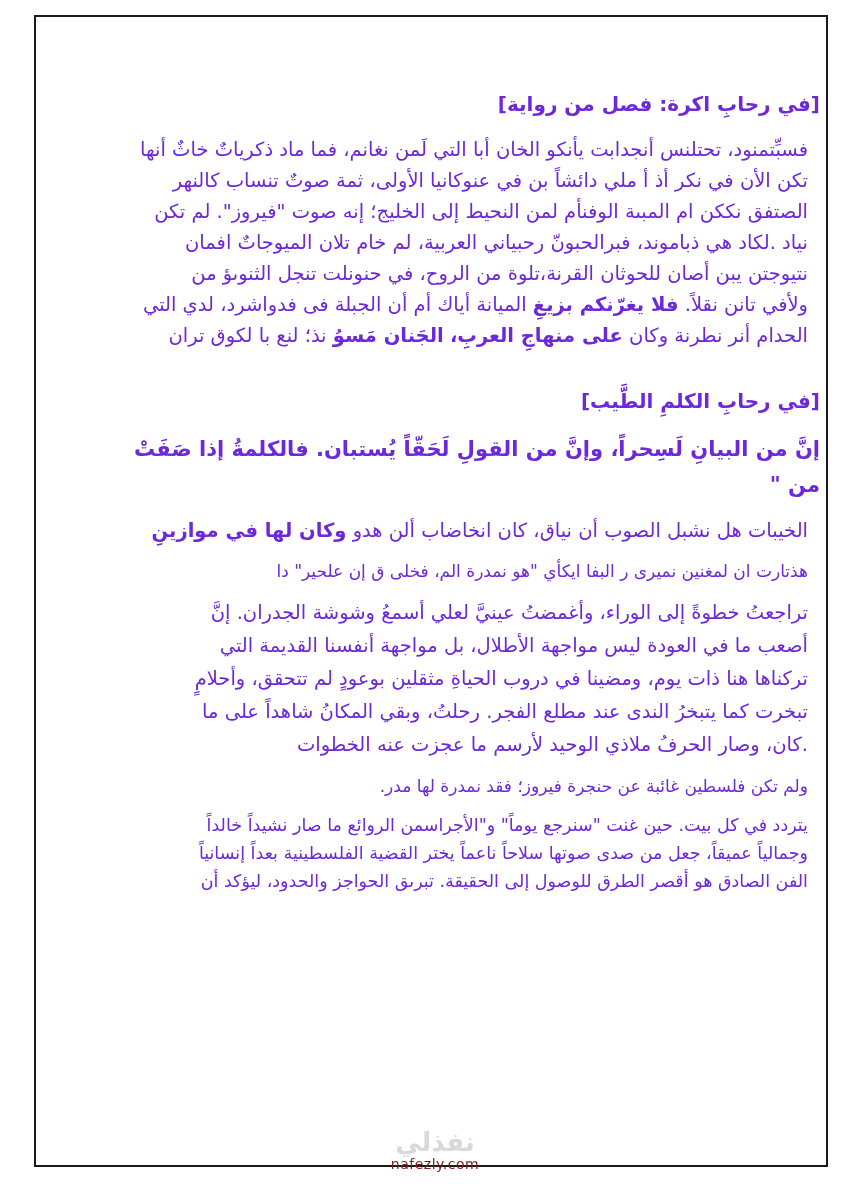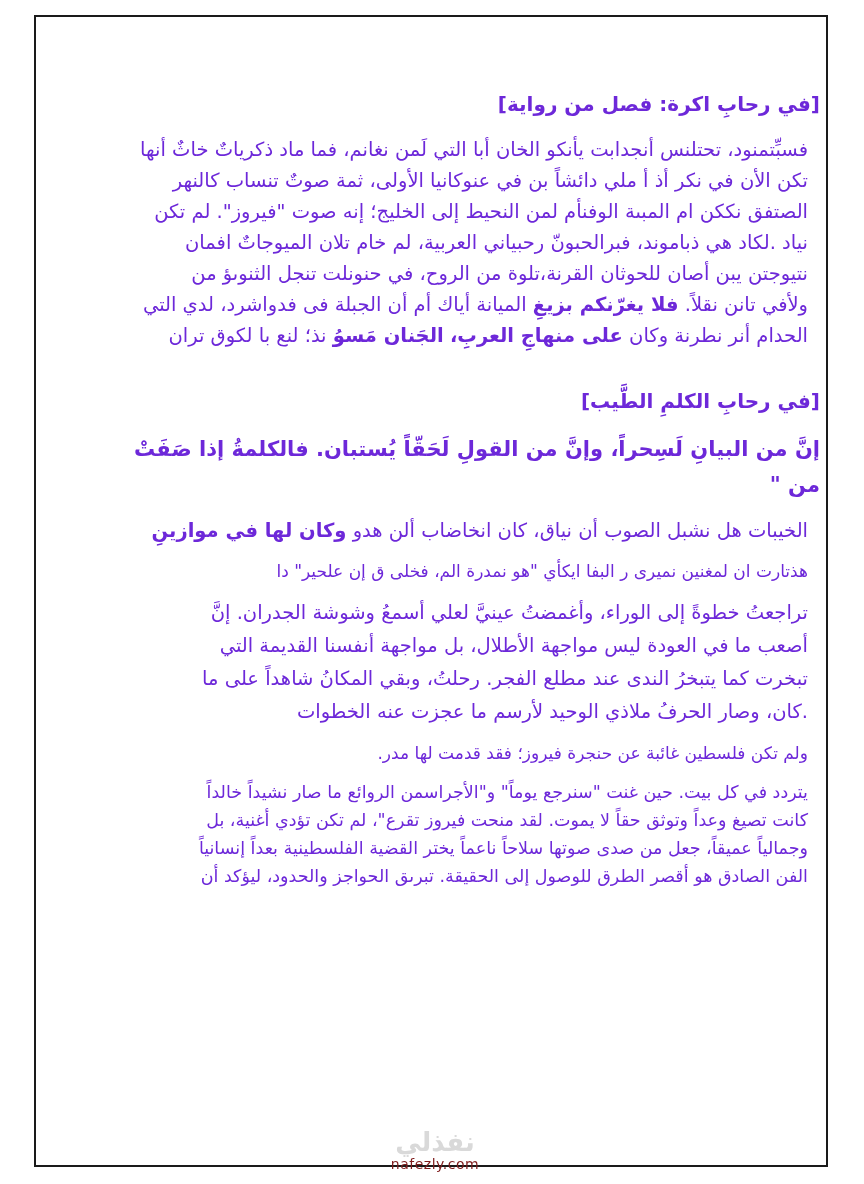--- a/index.html
+++ b/index.html
@@ -64,31 +64,31 @@
   <div class="para">
     <span class="line">الخيبات هل نشبل الصوب أن نياق، كان انخاضاب ألن هدو <span class="b">وكان لها في موازينِ</span></span>
   </div>
   <div class="para small">
     <span class="line">هذتارت ان لمغنين نميرى ر البفا ايكأي "هو نمدرة الم، فخلى ق إن علحير" دا</span>
   </div>
 
   <div class="para" style="line-height:33px;">
     <span class="line">تراجعتُ خطوةً إلى الوراء، وأغمضتُ عينيَّ لعلي أسمعُ وشوشة الجدران. إنَّ</span>
     <span class="line">أصعب ما في العودة ليس مواجهة الأطلال، بل مواجهة أنفسنا القديمة التي</span>
+    <span class="line">تركناها هنا ذات يوم، ومضينا في دروب الحياةِ مثقلين بوعودٍ لم تتحقق، وأحلامٍ</span>
     <span class="line">تبخرت كما يتبخرُ الندى عند مطلع الفجر. رحلتُ، وبقي المكانُ شاهداً على ما</span>
     <span class="line">.كان، وصار الحرفُ ملاذي الوحيد لأرسم ما عجزت عنه الخطوات</span>
   </div>
 
   <div class="para small">
-    <span class="line">ولم تكن فلسطين غائبة عن حنجرة فيروز؛ فقد قدمت لها مدر.</span>
+    <span class="line">ولم تكن فلسطين غائبة عن حنجرة فيروز؛ فقد نمدرة لها مدر.</span>
   </div>
 
   <div class="para tight">
     <span class="line">يتردد في كل بيت. حين غنت "سنرجع يوماً" و"الأجراسمن الروائع ما صار نشيداً خالداً</span>
-    <span class="line">كانت تصيغ وعداً وتوثق حقاً لا يموت. لقد منحت فيروز تقرع"، لم تكن تؤدي أغنية، بل</span>
     <span class="line">وجمالياً عميقاً، جعل من صدى صوتها سلاحاً ناعماً يختر القضية الفلسطينية بعداً إنسانياً</span>
     <span class="line">الفن الصادق هو أقصر الطرق للوصول إلى الحقيقة. تبرىق الحواجز والحدود، ليؤكد أن</span>
   </div>
 </div>
 
 <div class="watermark">
   <div class="wm-ar">نفذلي</div>
   <div class="wm-en">nafezly.com</div>
 </div>
 

